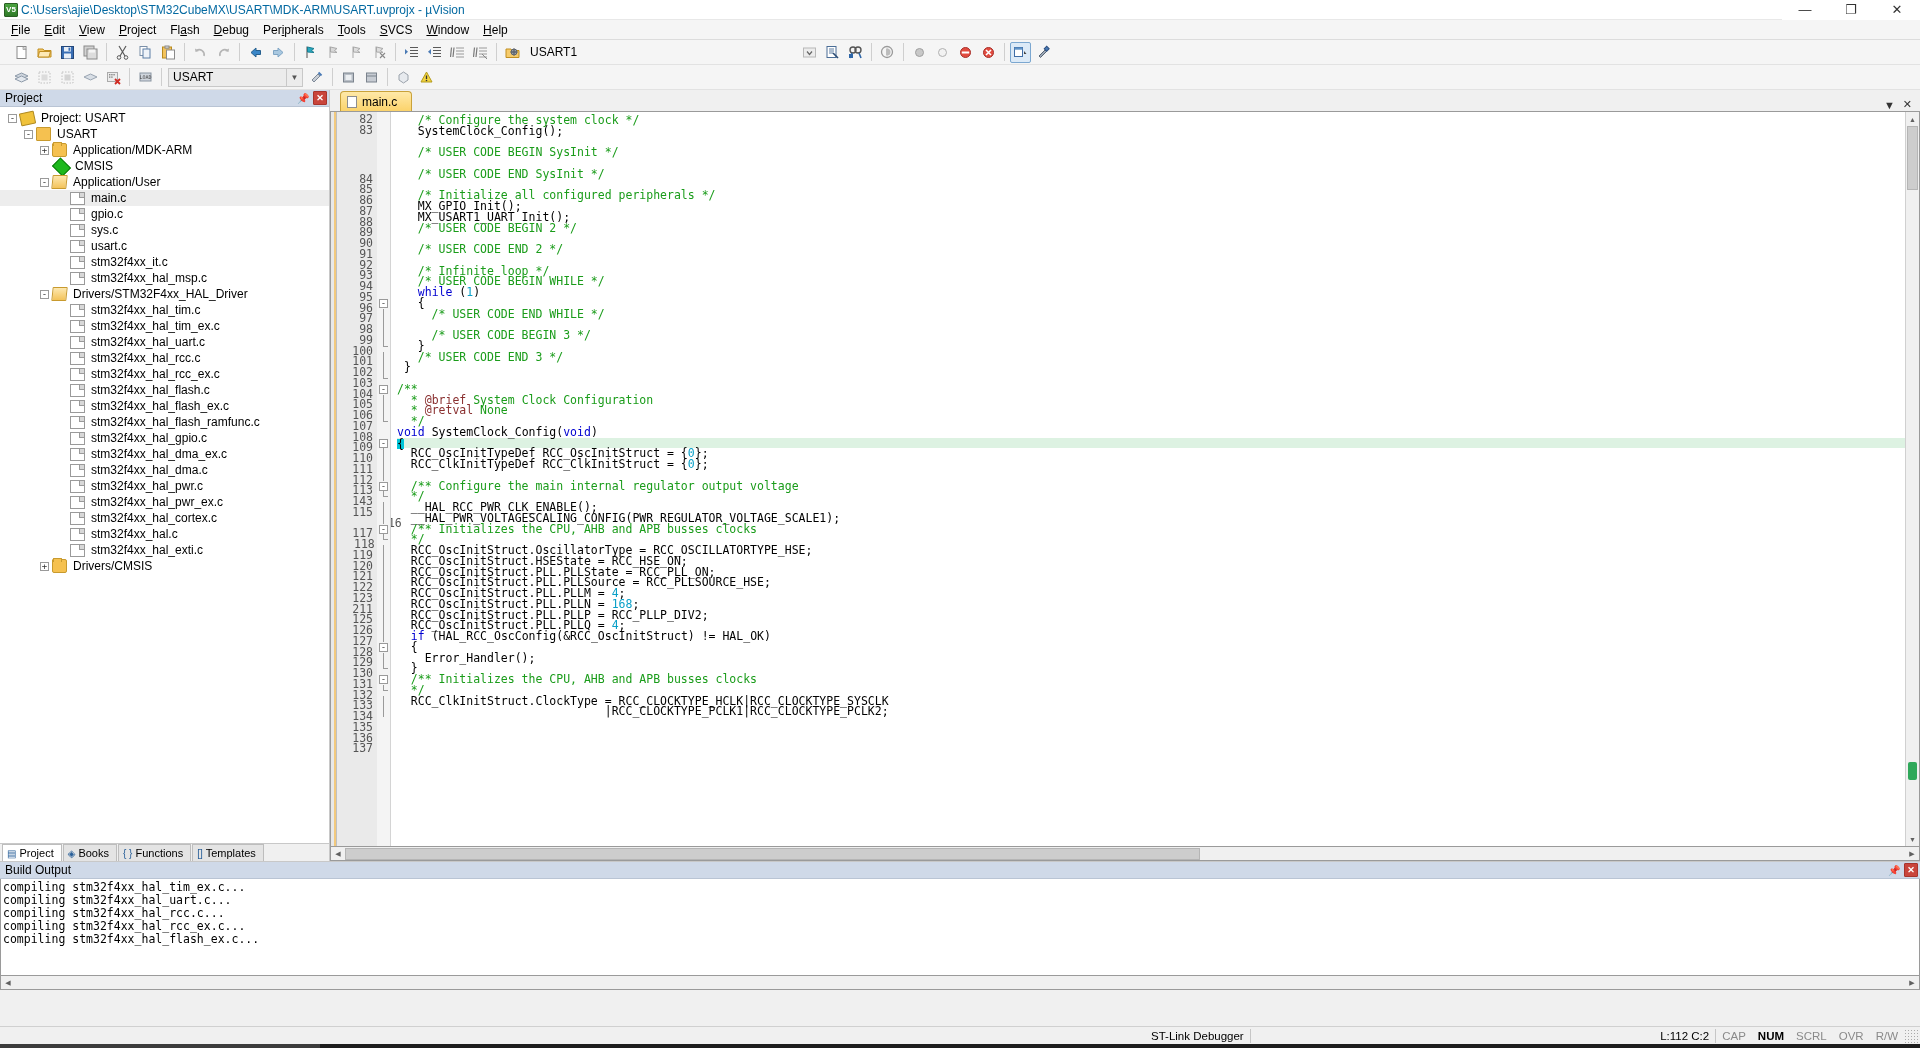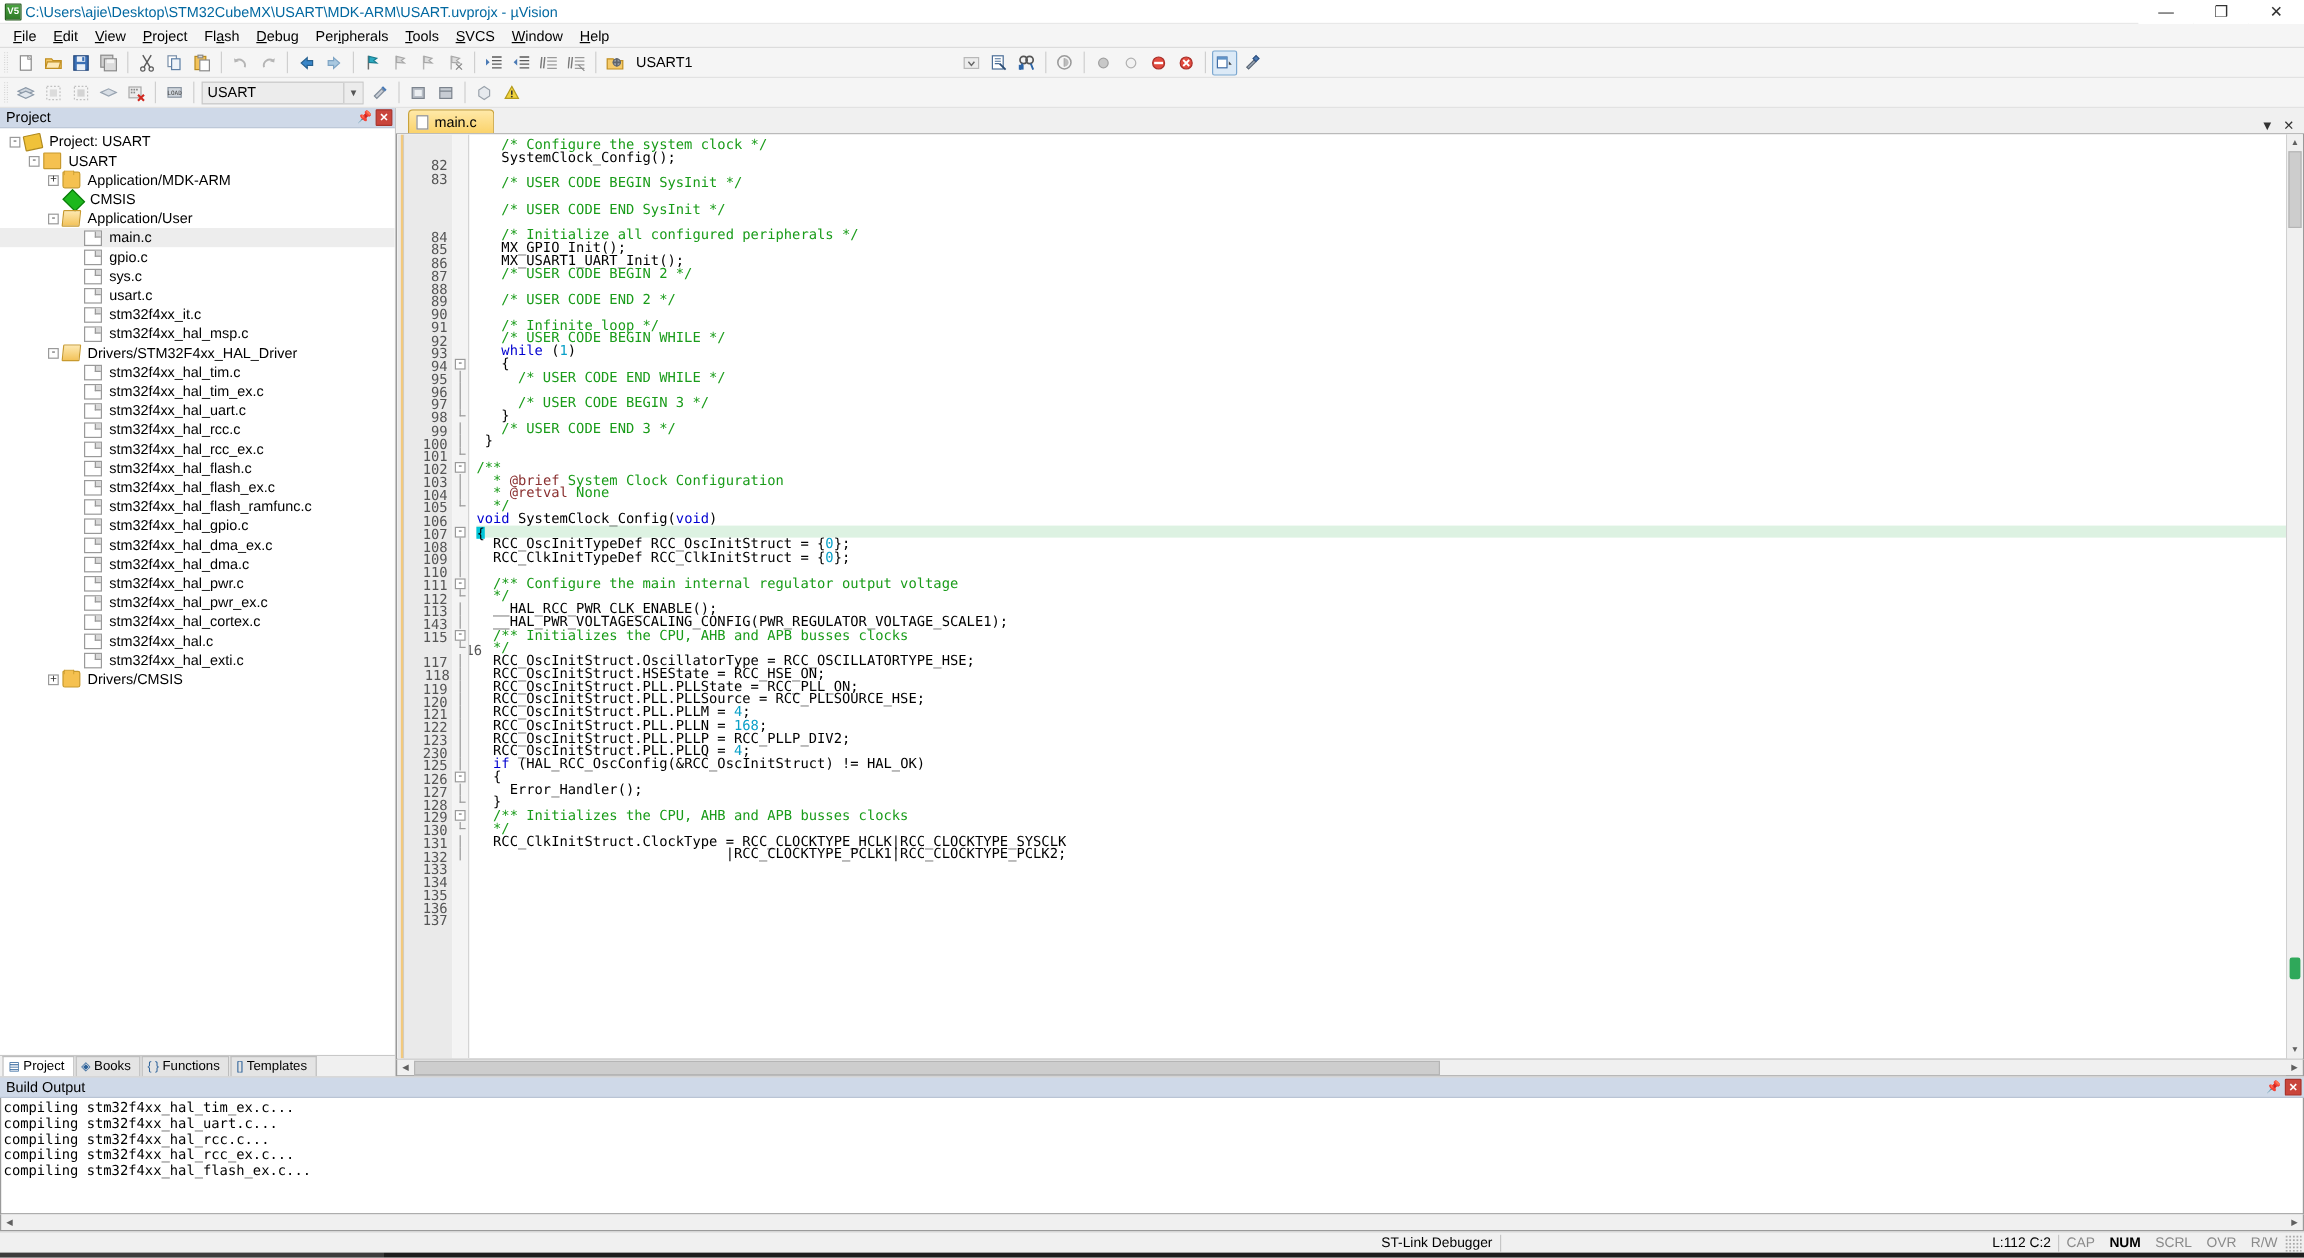--- a/index.html
+++ b/index.html
@@ -151,21 +151,21 @@
   }
   .gutter-left {
     width: 6px; flex: 0 0 6px; background: #fff; border-right: 1px solid #c0c0c0;
     display: flex;
   }
   .gutter-left .bar { width: 3px; background: #e8e8e8; }
   .gutter-left .bar2 { width: 3px; background: #f2c97d; }
   .linenums {
     width: 40px; flex: 0 0 40px; background: #eaeaea; color: #555;
     font-family: "DejaVu Sans Mono", monospace; font-size: 11.5px;
-    text-align: right; padding-right: 4px; padding-top: 21px; line-height: 10.75px;
+    text-align: right; padding-right: 4px; padding-top: 2px; line-height: 10.75px;
     user-select: none;
   }
   .foldcol {
     width: 14px; flex: 0 0 14px; background: #f4f4f4; border-right: 1px solid #d4d4d4;
     padding-top: 3px; position: relative;
   }
   .fold-row { height: 10.75px; position: relative; }
   .fold-box {
     position: absolute; left: 2px; top: 1px; width: 9px; height: 9px;
     border: 1px solid #9a9a9a; background: #fff; font-family: "DejaVu Sans Mono", monospace;
@@ -221,21 +221,21 @@
     color: #000; padding: 2px 0 0 2px; overflow: hidden; white-space: pre;
   }
   .build-hscroll {
     height: 14px; flex: 0 0 14px; background: #f0f0f0; display: flex; align-items: center;
     border: 1px solid #9a9a9a; border-top: none;
   }
 
   
   .statusbar {
     height: 18px; flex: 0 0 18px; background: #f0f0f0; display: flex; align-items: center;
-    border-top: 1px solid #d0d0d0; font-size: 11.5px; color: #000;
+    border-top: 1px solid #d0d0d0; font-size: 11.5px; color: #000; margin-top: 36px;
   }
   .sb-cell { padding: 0 6px; height: 18px; display: flex; align-items: center; white-space: nowrap; }
   .sb-sep { width: 1px; height: 14px; background: #c6c6c6; }
   .sb-grow { flex: 1 1 auto; }
   .sb-grip { width: 14px; height: 14px; margin-right: 2px;
              background-image: radial-gradient(#a9a9a9 38%, transparent 39%); background-size: 3px 3px; }
 
   .taskbarline { height: 4px; background: #1d1d1d; display:flex; }
   .taskbarline .seg1 { width: 320px; background: #3c3c3c; }
   .taskbarline .seg2 { flex: 1 1 auto; background: #1d1d1d; }
@@ -832,21 +832,21 @@
               <div style="height: 10.75px;">143</div>
               <div style="height: 10.75px;">115</div>
               <div style="height: 10.75px; margin-left: 44px;">116</div>
               <div style="height: 10.75px;">117</div>
               <div style="height: 10.75px; margin-left: 17px;">118</div>
               <div style="height: 10.75px;">119</div>
               <div style="height: 10.75px;">120</div>
               <div style="height: 10.75px;">121</div>
               <div style="height: 10.75px;">122</div>
               <div style="height: 10.75px;">123</div>
-              <div style="height: 10.75px;">230</div>
+              <div style="height: 10.75px;">211</div>
               <div style="height: 10.75px;">125</div>
               <div style="height: 10.75px;">126</div>
               <div style="height: 10.75px;">127</div>
               <div style="height: 10.75px;">128</div>
               <div style="height: 10.75px;">129</div>
               <div style="height: 10.75px;">130</div>
               <div style="height: 10.75px;">131</div>
               <div style="height: 10.75px;">132</div>
               <div style="height: 10.75px;">133</div>
               <div style="height: 10.75px;">134</div>

